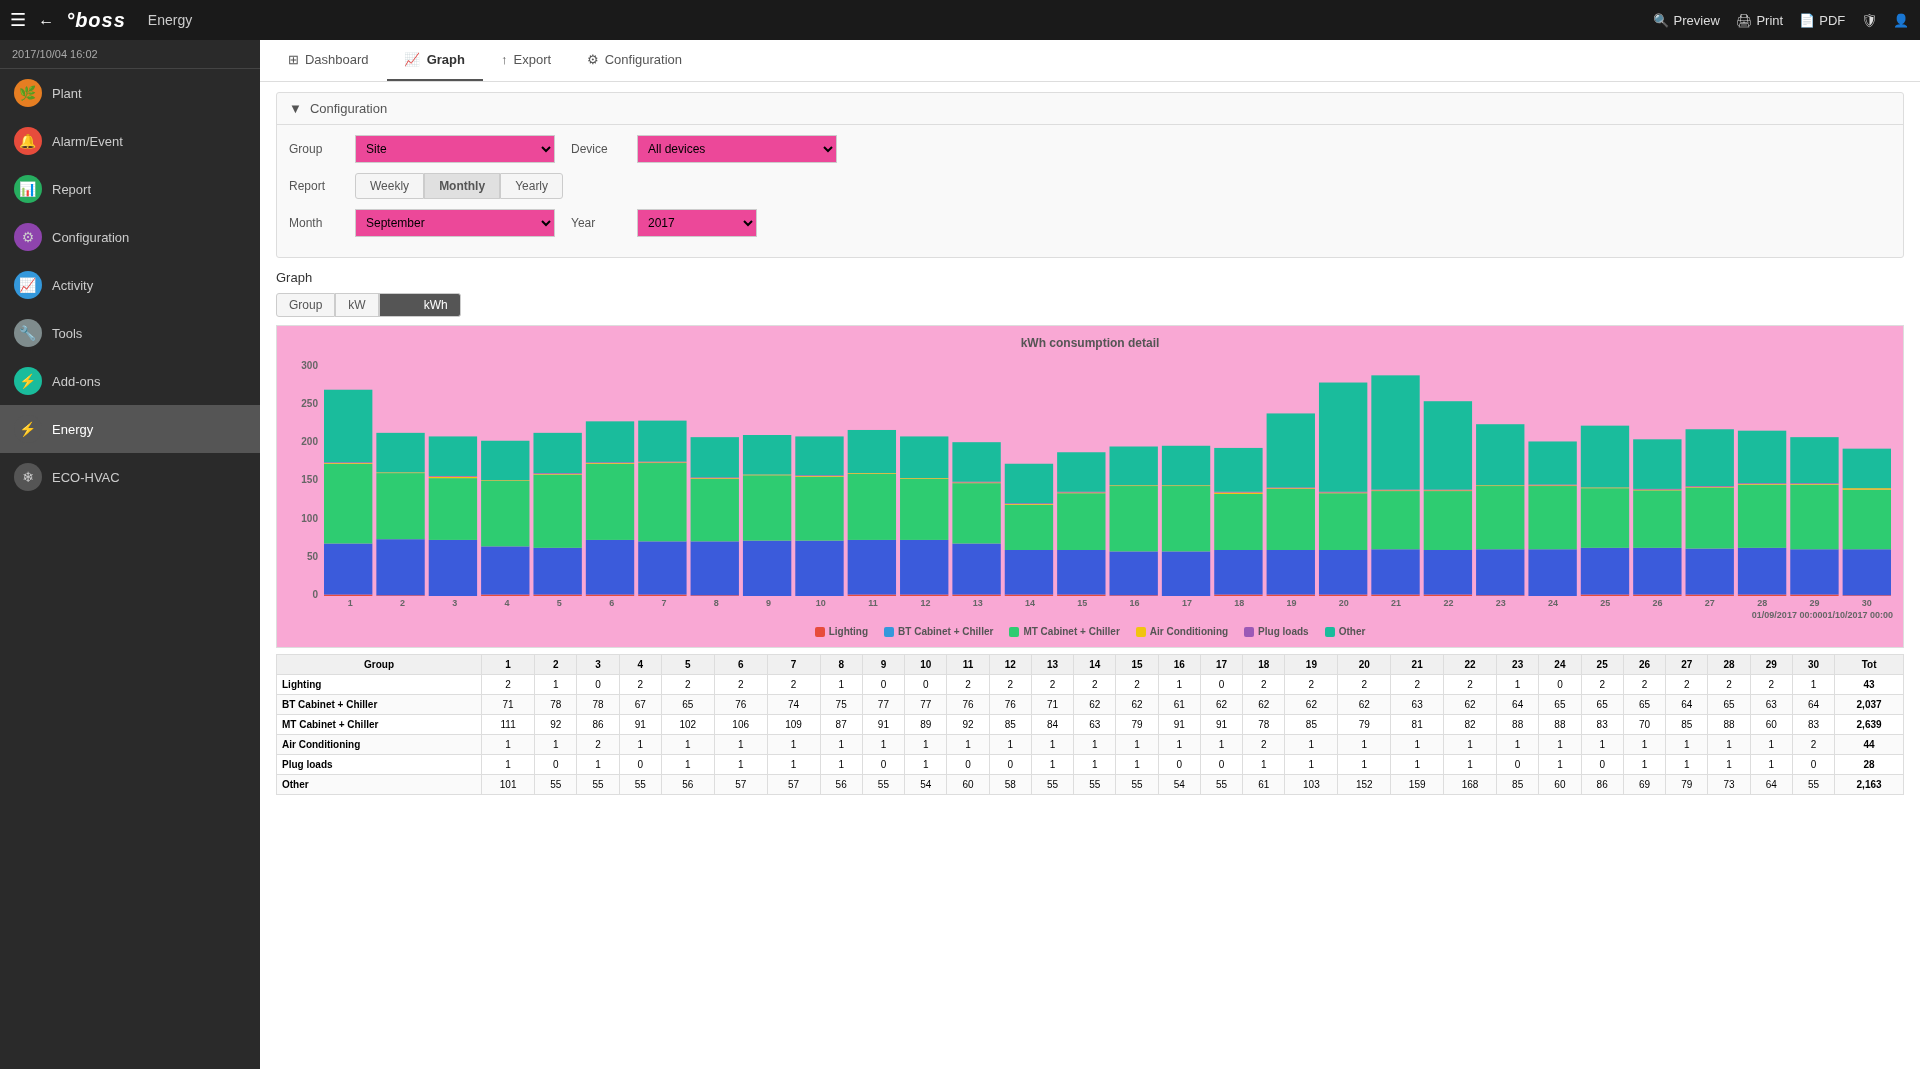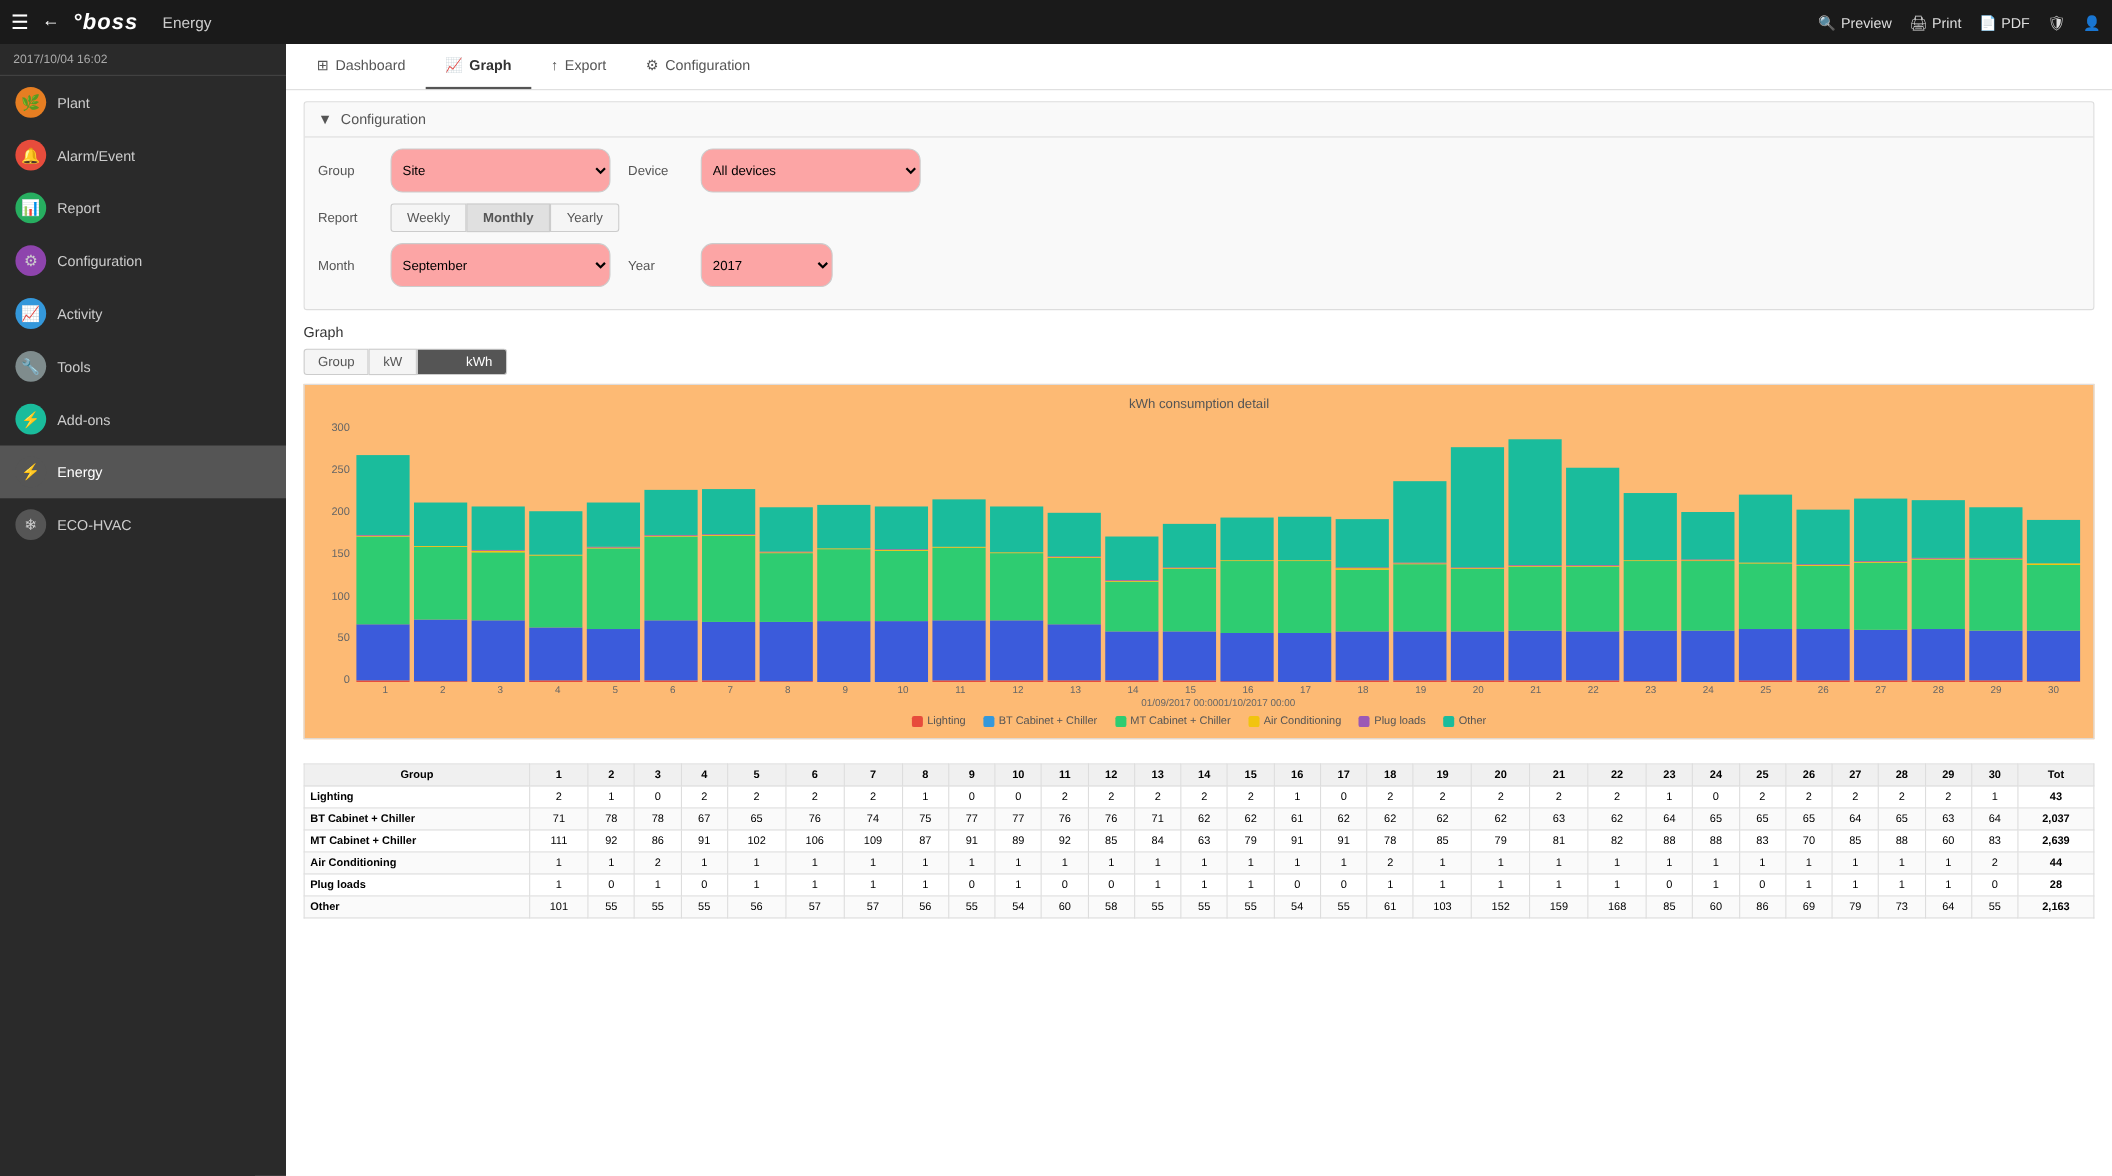--- a/index.html
+++ b/index.html
@@ -107,22 +107,22 @@
       border-bottom: 1px solid #ddd;
       cursor: pointer;
     }
     .config-body { padding: 10px 12px; }
     .config-row {
       display: flex; align-items: center; gap: 16px;
       margin-bottom: 10px;
     }
     .config-label { font-size: 12px; color: #555; min-width: 50px; }
     .config-select {
-      height: 40px; border: 1px solid #ccc; border-radius: 11px;
-      font-size: 12px; padding: 0 6px; background: #fca5a5;
+      height: 28px; border: 1px solid #ccc; border-radius: 0;
+      font-size: 12px; padding: 0 6px; background: #ec4899;
       min-width: 200px;
     }
 
     
     .report-btns { display: flex; gap: 0; }
     .report-btn {
       padding: 5px 14px; font-size: 12px;
       border: 1px solid #ccc; background: #f5f5f5;
       cursor: pointer; color: #555;
     }
@@ -139,24 +139,25 @@
       border: 1px solid #ccc; background: #f5f5f5;
       cursor: pointer; color: #555;
     }
     .graph-btn.active { background: #555; color: #fff; }
     .graph-btn:first-child { border-radius: 3px 0 0 3px; }
     .graph-btn:last-child { border-radius: 0 3px 3px 0; padding-left: 44px; }
 
     
     .chart-container {
       border: 1px solid #ddd;
-      background: #fdba74;
+      background: #f9a8d4;
       padding: 10px;
-      margin-bottom: 22px;
+      margin-bottom: 6px;
       position: relative;
+      font-weight: bold;
     }
     .chart-heading { text-align: center; font-size: 12px; color: #555; margin-bottom: 6px; }
 
     .chart-area { display: flex; }
     .chart-y-axis {
       display: flex; flex-direction: column-reverse;
       justify-content: space-between;
       width: 35px; text-align: right;
       font-size: 10px; color: #666;
       padding-right: 4px;
@@ -168,21 +169,21 @@
     .chart-x-labels {
       display: flex;
       font-size: 9px; color: #666;
       margin-top: 2px;
       padding-left: 2px;
     }
     .chart-x-label {
       flex: 1; text-align: center;
     }
     .chart-x-dates {
-      display: flex; justify-content: center;
+      display: flex; justify-content: flex-end;
       font-size: 9px; color: #666;
       margin-top: 2px;
     }
     .chart-legend {
       display: flex; justify-content: center; gap: 16px;
       font-size: 10px; color: #555;
       margin-top: 6px; flex-wrap: wrap;
     }
     .legend-item { display: flex; align-items: center; gap: 4px; }
     .legend-dot { width: 10px; height: 10px; border-radius: 2px; display: inline-block; }

